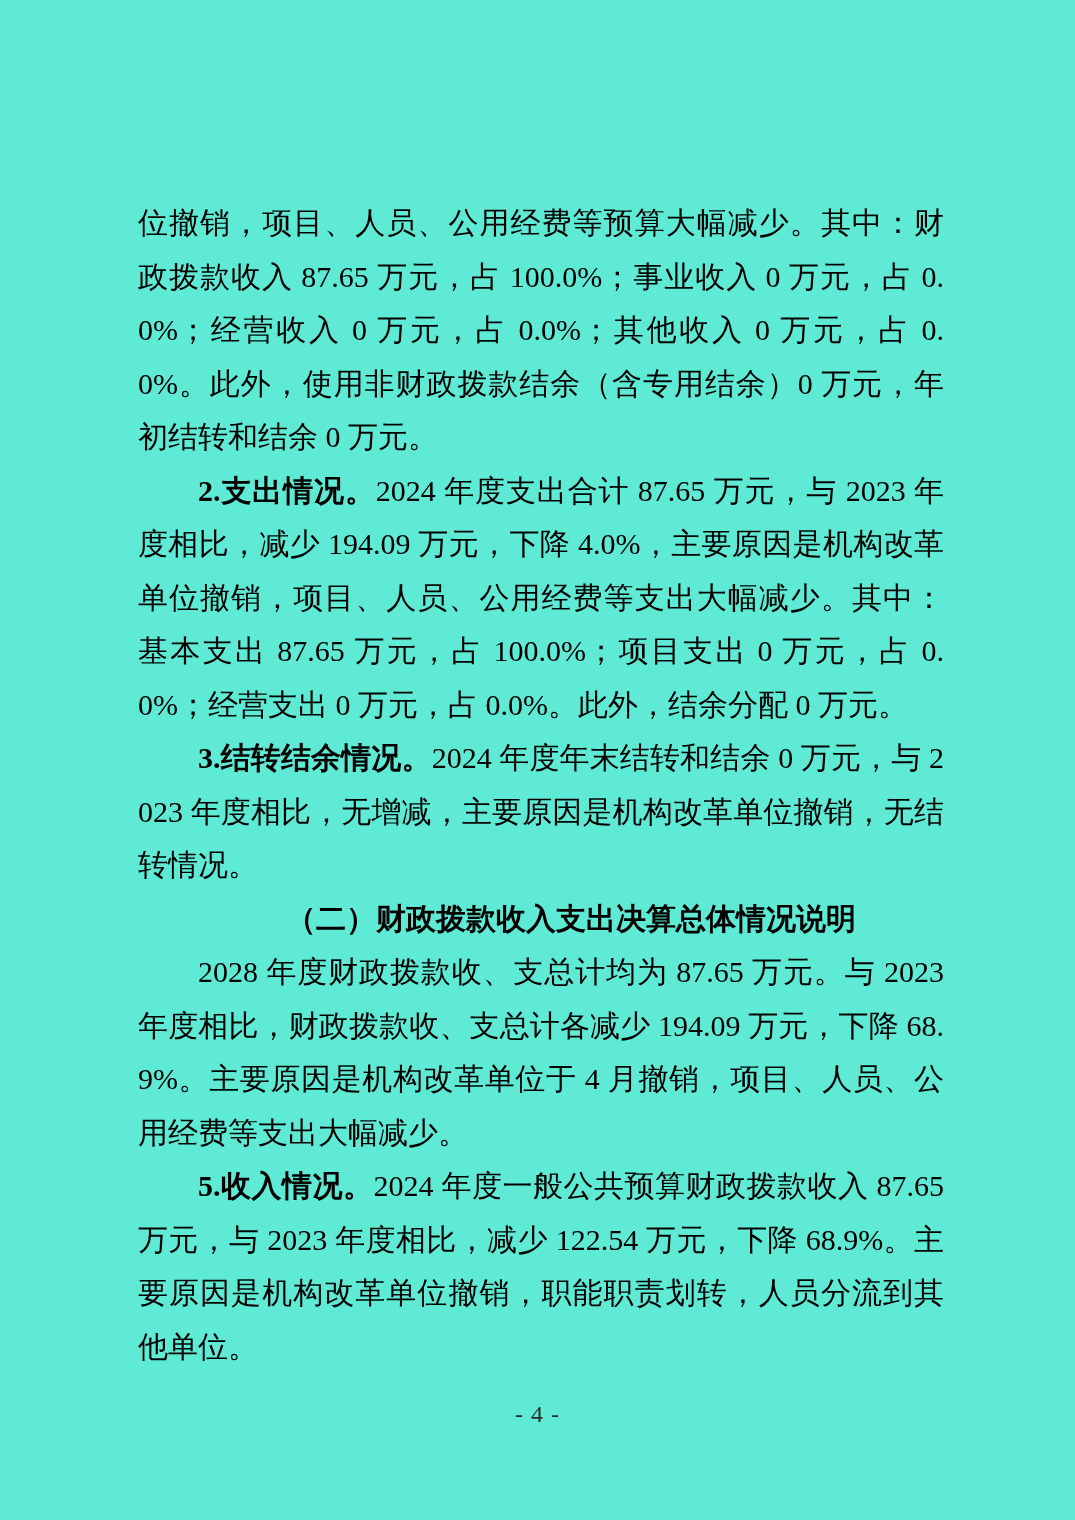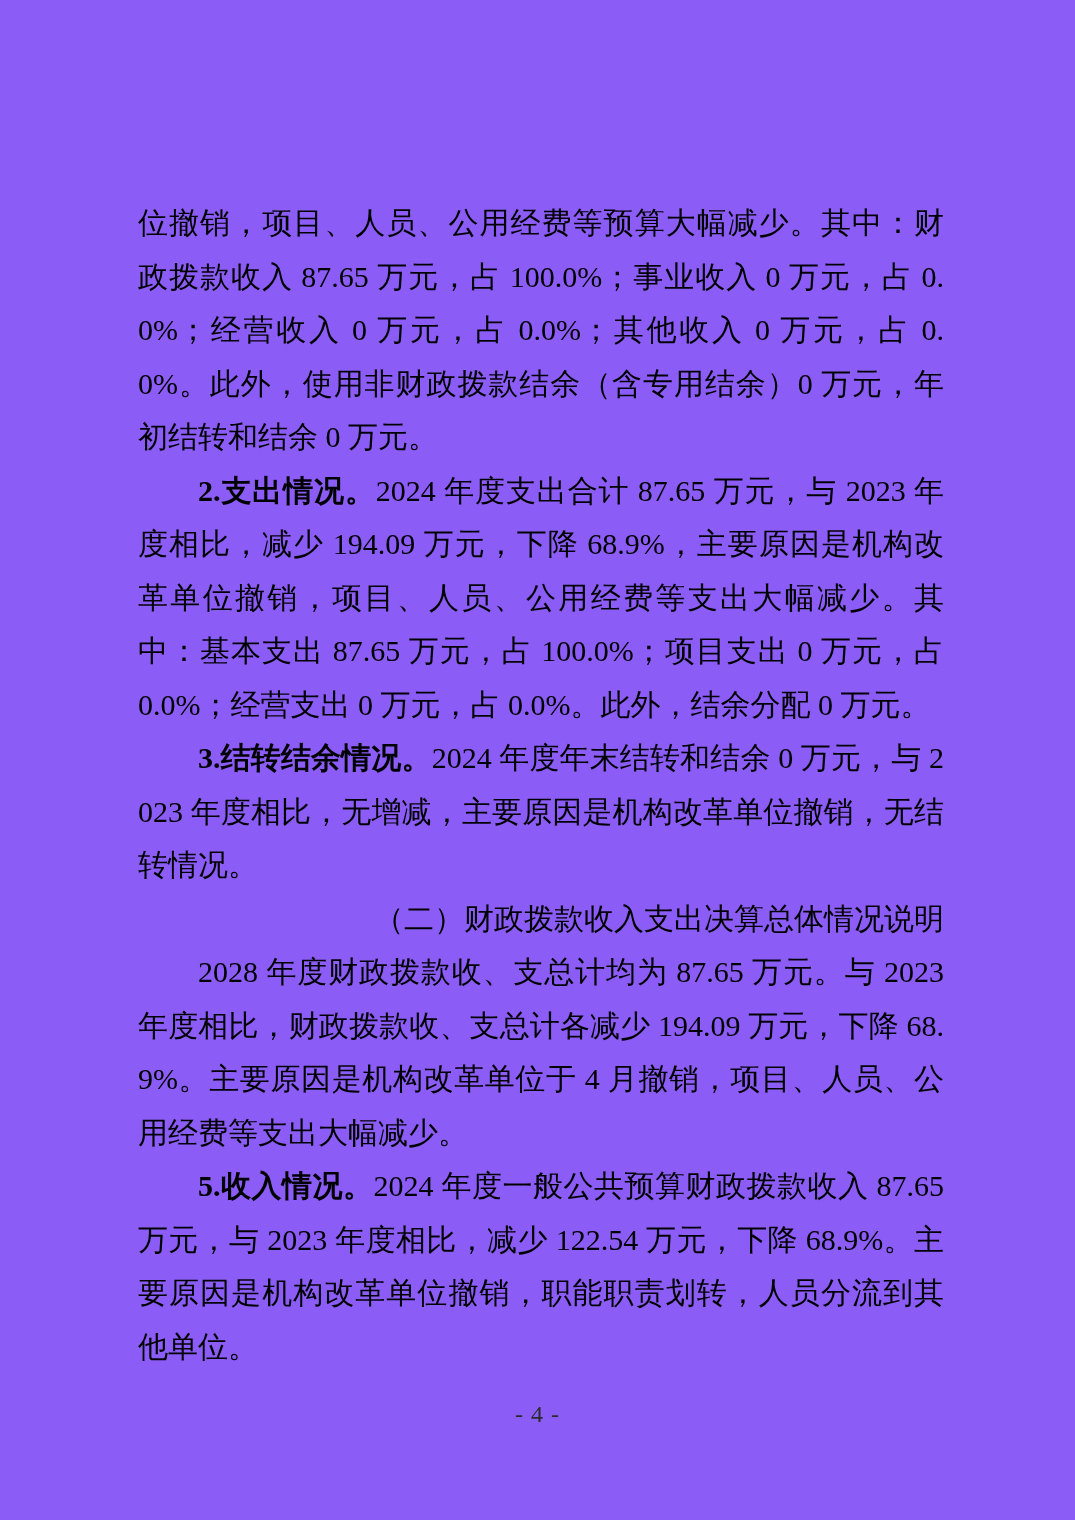--- a/index.html
+++ b/index.html
@@ -4,21 +4,21 @@
 <style>
   html, body {
     margin: 0;
     padding: 0;
     background: #ffffff;
   }
   .page {
     position: relative;
     width: 1075px;
     height: 1520px;
-    background: #8b5cf6;
+    background: #5eead4;
     color: #000000;
     font-family: "Liberation Serif", "DejaVu Serif", serif;
     overflow: hidden;
   }
   .content {
     position: absolute;
     left: 138px;
     top: 196px;
     width: 806px;
   }
@@ -31,22 +31,22 @@
     text-indent: 2em;
     word-break: break-all;
   }
   .para.no-indent {
     text-indent: 0;
   }
   .para .lead {
     font-weight: bold;
   }
   .para.heading {
-    font-weight: normal;
-    text-align: right;
+    font-weight: bold;
+    text-align: center;
   }
   .footer {
     position: absolute;
     left: 0;
     right: 0;
     top: 1399px;
     text-align: center;
     font-size: 24px;
     line-height: 30px;
     color: #2b2b2b;
@@ -54,21 +54,21 @@
   }
 </style>
 </head>
 <body>
 
 <div class="page">
   <div class="content">
 
     <p class="para no-indent"><b class="lead"></b><span>位撤销，项目、人员、公用经费等预算大幅减少。其中：财政拨款收入 87.65 万元，占 100.0%；事业收入 0 万元，占 0.0%；经营收入 0 万元，占 0.0%；其他收入 0 万元，占 0.0%。此外，使用非财政拨款结余（含专用结余）0 万元，年初结转和结余 0 万元。</span></p>
 
-    <p class="para"><b class="lead">2.支出情况。</b><span>2024 年度支出合计 87.65 万元，与 2023 年度相比，减少 194.09 万元，下降 68.9%，主要原因是机构改革单位撤销，项目、人员、公用经费等支出大幅减少。其中：基本支出 87.65 万元，占 100.0%；项目支出 0 万元，占 0.0%；经营支出 0 万元，占 0.0%。此外，结余分配 0 万元。</span></p>
+    <p class="para"><b class="lead">2.支出情况。</b><span>2024 年度支出合计 87.65 万元，与 2023 年度相比，减少 194.09 万元，下降 4.0%，主要原因是机构改革单位撤销，项目、人员、公用经费等支出大幅减少。其中：基本支出 87.65 万元，占 100.0%；项目支出 0 万元，占 0.0%；经营支出 0 万元，占 0.0%。此外，结余分配 0 万元。</span></p>
 
     <p class="para"><b class="lead">3.结转结余情况。</b><span>2024 年度年末结转和结余 0 万元，与 2023 年度相比，无增减，主要原因是机构改革单位撤销，无结转情况。</span></p>
 
     <p class="para heading"><span>（二）财政拨款收入支出决算总体情况说明</span></p>
 
     <p class="para"><b class="lead"></b><span>2028 年度财政拨款收、支总计均为 87.65 万元。与 2023 年度相比，财政拨款收、支总计各减少 194.09 万元，下降 68.9%。主要原因是机构改革单位于 4 月撤销，项目、人员、公用经费等支出大幅减少。</span></p>
 
 
     <p class="para"><b class="lead">5.收入情况。</b><span>2024 年度一般公共预算财政拨款收入 87.65 万元，与 2023 年度相比，减少 122.54 万元，下降 68.9%。主要原因是机构改革单位撤销，职能职责划转，人员分流到其他单位。</span></p>
 

